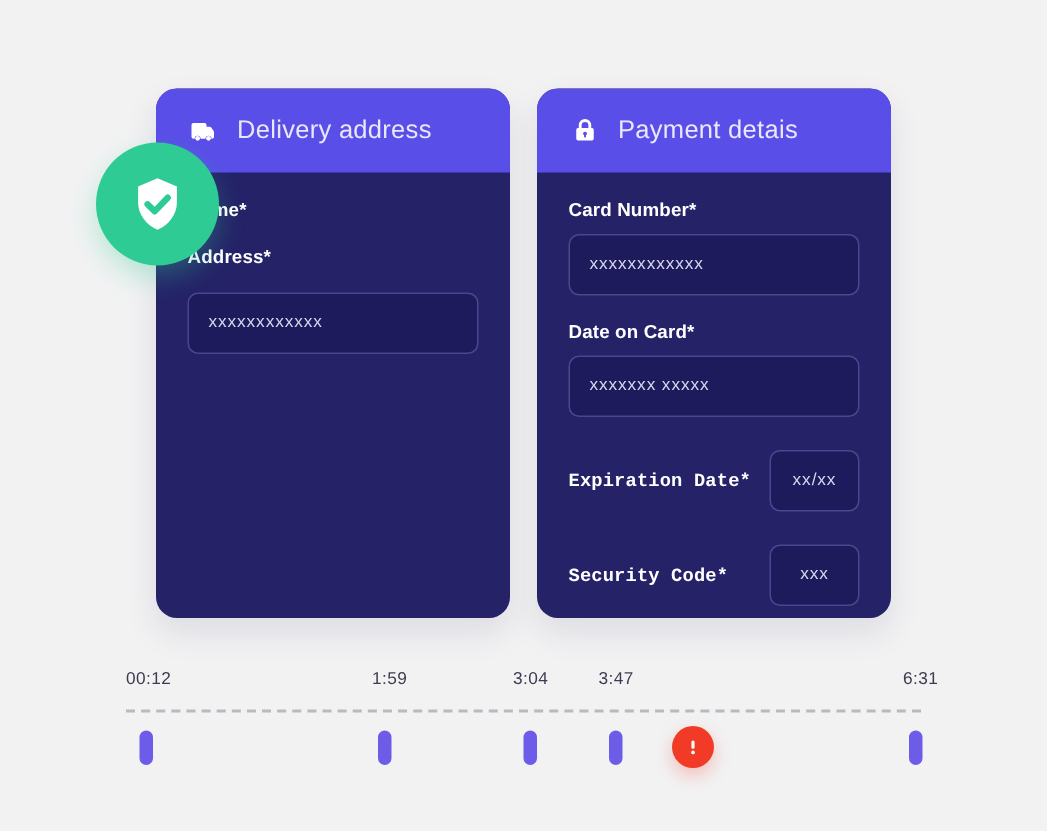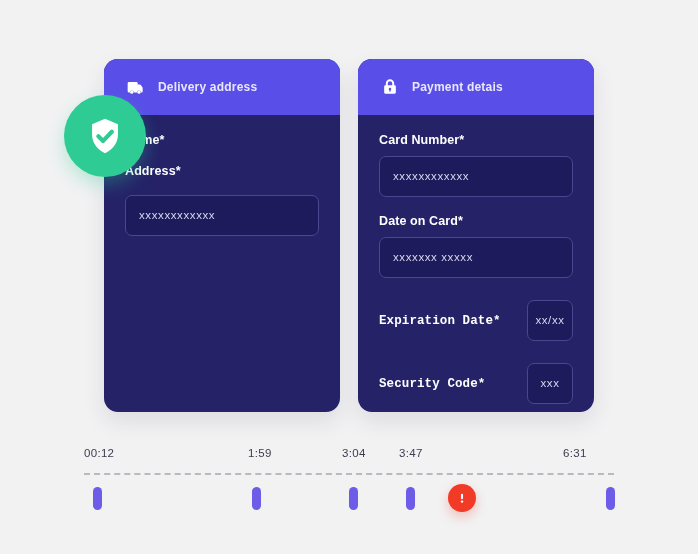--- a/index.html
+++ b/index.html
@@ -26,24 +26,23 @@
 
   .card-header {
     height: 56px;
     background: #5a4ee8;
     display: flex;
     align-items: center;
     padding-left: 22px;
     gap: 12px;
   }
   .card-header .hdr-title {
-    font-size: 12px;
+    font-size: 17px;
     color: #e9e8fb;
     letter-spacing: .2px;
-    font-weight: bold;
   }
   .hdr-icon { width: 20px; height: 20px; display: block; flex: none; }
 
   .card-body { padding: 18px 21px 0 21px; }
 
   .field-label {
     font-size: 12.5px;
     font-weight: bold;
     color: #ffffff;
     letter-spacing: .1px;
@@ -64,21 +63,21 @@
 
   
   .inline-row {
     display: flex;
     align-items: center;
     justify-content: space-between;
     margin-bottom: 14px;
   }
   .inline-row .field-label { margin-bottom: 0; font-family: Liberation Mono, monospace; }
   .small-box {
-    width: 46px;
+    width: 60px;
     text-align: center;
     padding: 11px 4px;
   }
 
   
   #shield-badge {
     position: absolute;
     left: 64px; top: 95px;
     width: 82px; height: 82px;
     border-radius: 50%;
@@ -201,21 +200,21 @@
   </div>
 
   <div id="timeline">
 
     <div id="tl-dash"></div>
 
     <div class="tl-label" style="left:84px">00:12</div>
     <div class="tl-label" style="left:248px">1:59</div>
     <div class="tl-label" style="left:342px">3:04</div>
     <div class="tl-label" style="left:399px">3:47</div>
-    <div class="tl-label" style="left:563px">6:31</div>
+    <div class="tl-label" style="left:602px">6:31</div>
 
     <div class="tl-marker" style="left:93px"></div>
     <div class="tl-marker" style="left:252px"></div>
     <div class="tl-marker" style="left:349px"></div>
     <div class="tl-marker" style="left:406px"></div>
     <div class="tl-marker" style="left:606px"></div>
 
     <div id="tl-error" style="left:448px">
       <span>
         <svg viewBox="0 0 24 24" fill="#ffffff" xmlns="http://www.w3.org/2000/svg">

